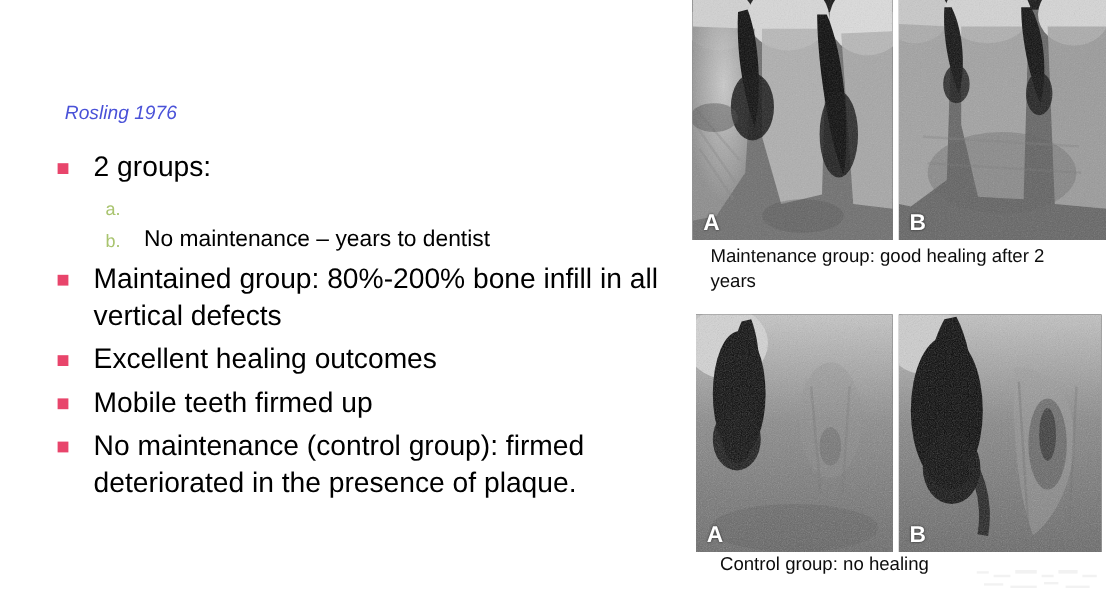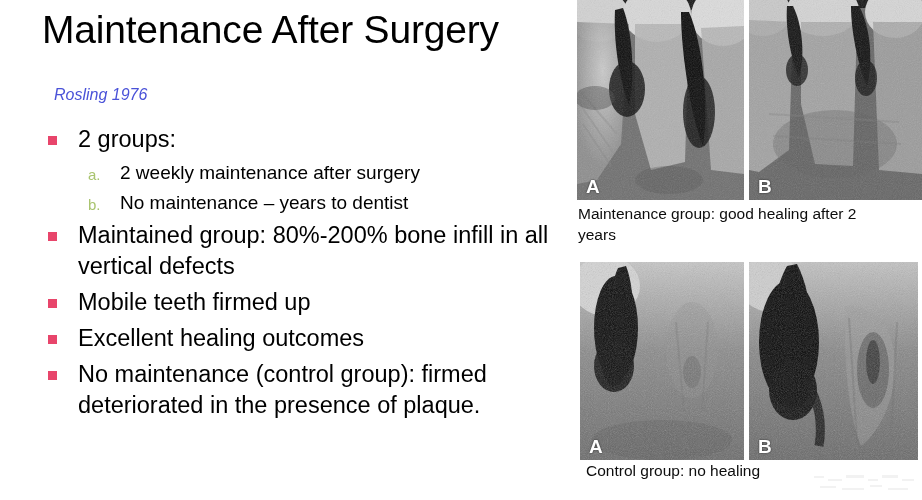--- a/index.html
+++ b/index.html
@@ -130,20 +130,21 @@
     text-shadow: 0 0 2px rgba(0,0,0,0.75);
     line-height: 1;
   }
 
   
   .caption {
     position: absolute;
     font-size: 15.5px;
     line-height: 21px;
     color: #0d0d0d;
+    margin-left: 14px;
   }
   #caption-top {
     left: 578px;
     top: 203px;
     width: 300px;
   }
   #caption-bottom {
     left: 586px;
     top: 460px;
     width: 300px;
@@ -158,54 +159,52 @@
     height: 26px;
     opacity: 0.1;
   }
   #watermark svg { display: block; }
 </style>
 </head>
 <body>
 
 <div id="slide">
 
-  <div id="title">Maintenance After Surgery</div>
 
   <div id="citation">Rosling 1976</div>
 
   <div id="bullets">
 
     <div class="bullet-row lvl1">
       <span class="sq-marker"></span>
       <span class="b-text">2 groups:</span>
     </div>
 
     <div class="bullet-row lvl2">
       <span class="alpha-marker">a.</span>
-      <span class="b-text sub">2 weekly maintenance after surgery</span>
     </div>
 
     <div class="bullet-row lvl2">
       <span class="alpha-marker">b.</span>
       <span class="b-text sub">No maintenance – years to dentist</span>
     </div>
 
     <div class="bullet-row lvl1">
       <span class="sq-marker"></span>
       <span class="b-text">Maintained group: 80%-200% bone infill in all vertical defects</span>
     </div>
 
     <div class="bullet-row lvl1">
       <span class="sq-marker"></span>
+      <span class="b-text">Excellent healing outcomes</span>
+    </div>
+
+    <div class="bullet-row lvl1">
+      <span class="sq-marker"></span>
       <span class="b-text">Mobile teeth firmed up</span>
-    </div>
-
-    <div class="bullet-row lvl1">
-      <span class="sq-marker"></span>
-      <span class="b-text">Excellent healing outcomes</span>
     </div>
 
     <div class="bullet-row lvl1">
       <span class="sq-marker"></span>
       <span class="b-text">No maintenance (control group): firmed deteriorated in the presence of plaque.</span>
     </div>
 
   </div>
 
   <div class="radio-pair top">

